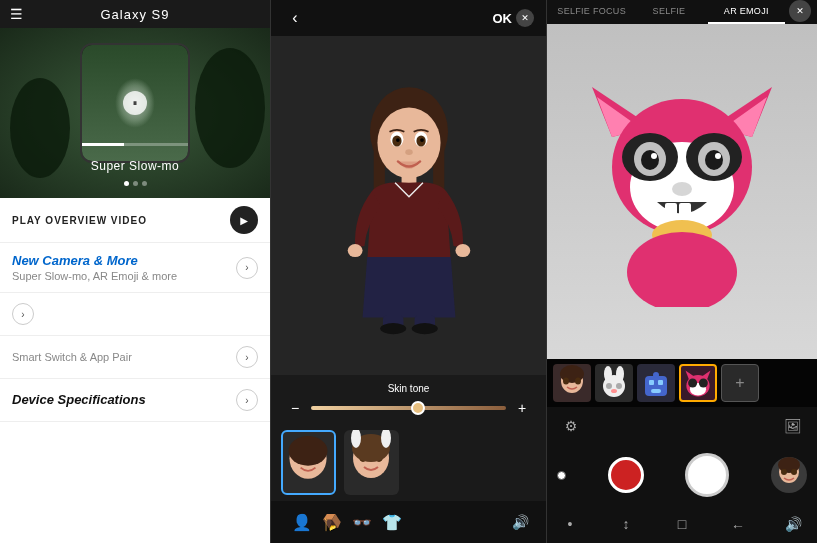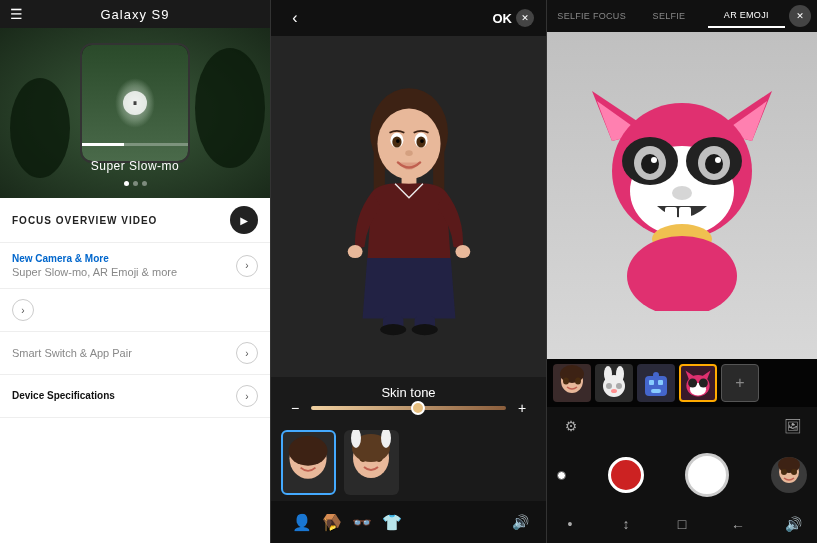--- a/index.html
+++ b/index.html
@@ -198,24 +198,25 @@
       align-items: center;
       justify-content: space-between;
       padding: 10px 12px;
       border-bottom: 1px solid #eee;
       cursor: pointer;
     }
 
     .menu-item-content {}
 
     .menu-item-title {
-      font-size: 10px;
+      font-size: 13px;
       font-weight: 700;
       color: #111;
       margin-bottom: 2px;
+      font-style: italic;
     }
 
     .menu-item-title.highlight {
       color: #0066cc;
     }
 
     .menu-item-sub {
       font-size: 11px;
       color: #888;
     }
@@ -304,23 +305,23 @@
       height: 260px;
     }
 
     .skin-tone-section {
       background: #1a1a1a;
       padding: 8px 16px;
     }
 
     .skin-tone-label {
       color: #fff;
-      font-size: 13px;
+      font-size: 10px;
       text-align: center;
-      margin-bottom: 0;
+      margin-bottom: 6px;
     }
 
     .skin-tone-slider-row {
       display: flex;
       align-items: center;
       gap: 8px;
     }
 
     .slider-minus, .slider-plus {
       color: #fff;
@@ -406,24 +407,23 @@
       height: 543px;
       background: #1a1a1a;
       display: flex;
       flex-direction: column;
       overflow: hidden;
       flex-shrink: 0;
     }
 
     .right-top-bar {
       display: flex;
-      align-items: center;
       background: #111;
       padding: 0 6px;
-      height: 32px;
+      height: 24px;
       gap: 0;
     }
 
     .tab-item {
       flex: 1;
       text-align: center;
       font-size: 9px;
       color: #888;
       cursor: pointer;
       padding: 6px 2px;
@@ -609,21 +609,21 @@
       <div class="slow-mo-label">Super Slow-mo</div>
       <div class="dots-row">
         <div class="dot active"></div>
         <div class="dot"></div>
         <div class="dot"></div>
       </div>
     </div>
   </div>
 
   <div class="play-overview">
-    <span class="play-overview-text">FOCUS OVERVIEW VIDEO</span>
+    <span class="play-overview-text">PLAY OVERVIEW VIDEO</span>
     <div class="play-btn">▶</div>
   </div>
 
   <div class="menu-list">
     <div class="menu-item">
       <div class="menu-item-content">
         <div class="menu-item-title highlight">New Camera &amp; More</div>
         <div class="menu-item-sub">Super Slow-mo, AR Emoji &amp; more</div>
       </div>
       <div class="chevron-btn">›</div>

